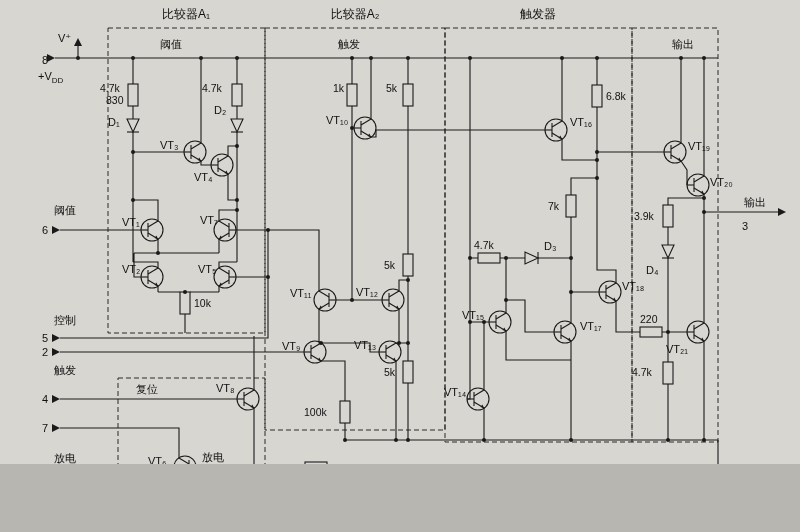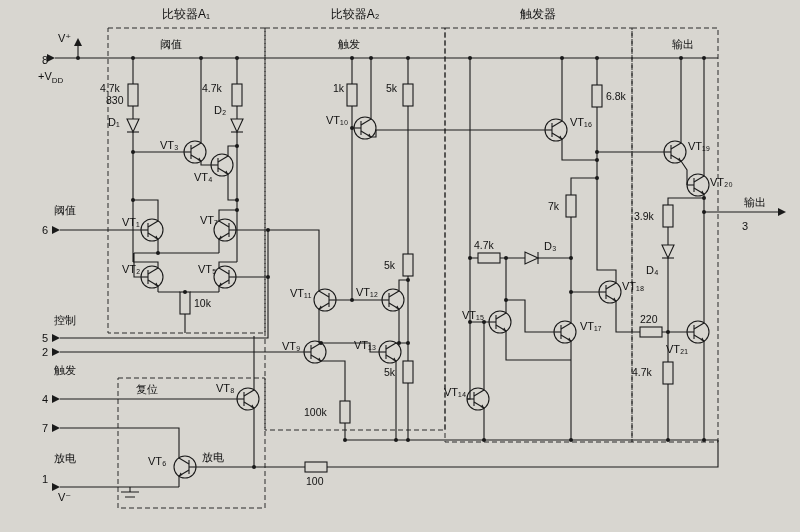--- a/index.html
+++ b/index.html
@@ -1,16 +1,16 @@
 <!DOCTYPE html>
 <html><head>
 <meta charset="utf-8">
 <style>
   html,body{margin:0;padding:0;background:#b8b6b0;}
-  .page{position:relative;width:800px;height:532px;background:#d8d6d0;overflow:hidden;}
+  .page{position:relative;width:800px;height:464px;background:#d8d6d0;overflow:hidden;}
   svg{display:block;}
   svg text{fill:#111;font-family:"Liberation Sans","DejaVu Sans",sans-serif;font-size:11px;}
   svg text.title{font-size:12px;}
   svg text.val{font-size:10.5px;}
   .wire{stroke:#1a1a1a;stroke-width:1.1;fill:none;}
   .sym{stroke:#1a1a1a;stroke-width:1.1;fill:none;}
   .fillsym{stroke:none;fill:#1a1a1a;}
   .box{stroke:#2a2a2a;stroke-width:1;fill:none;stroke-dasharray:5 3;}
 </style>
 </head>

